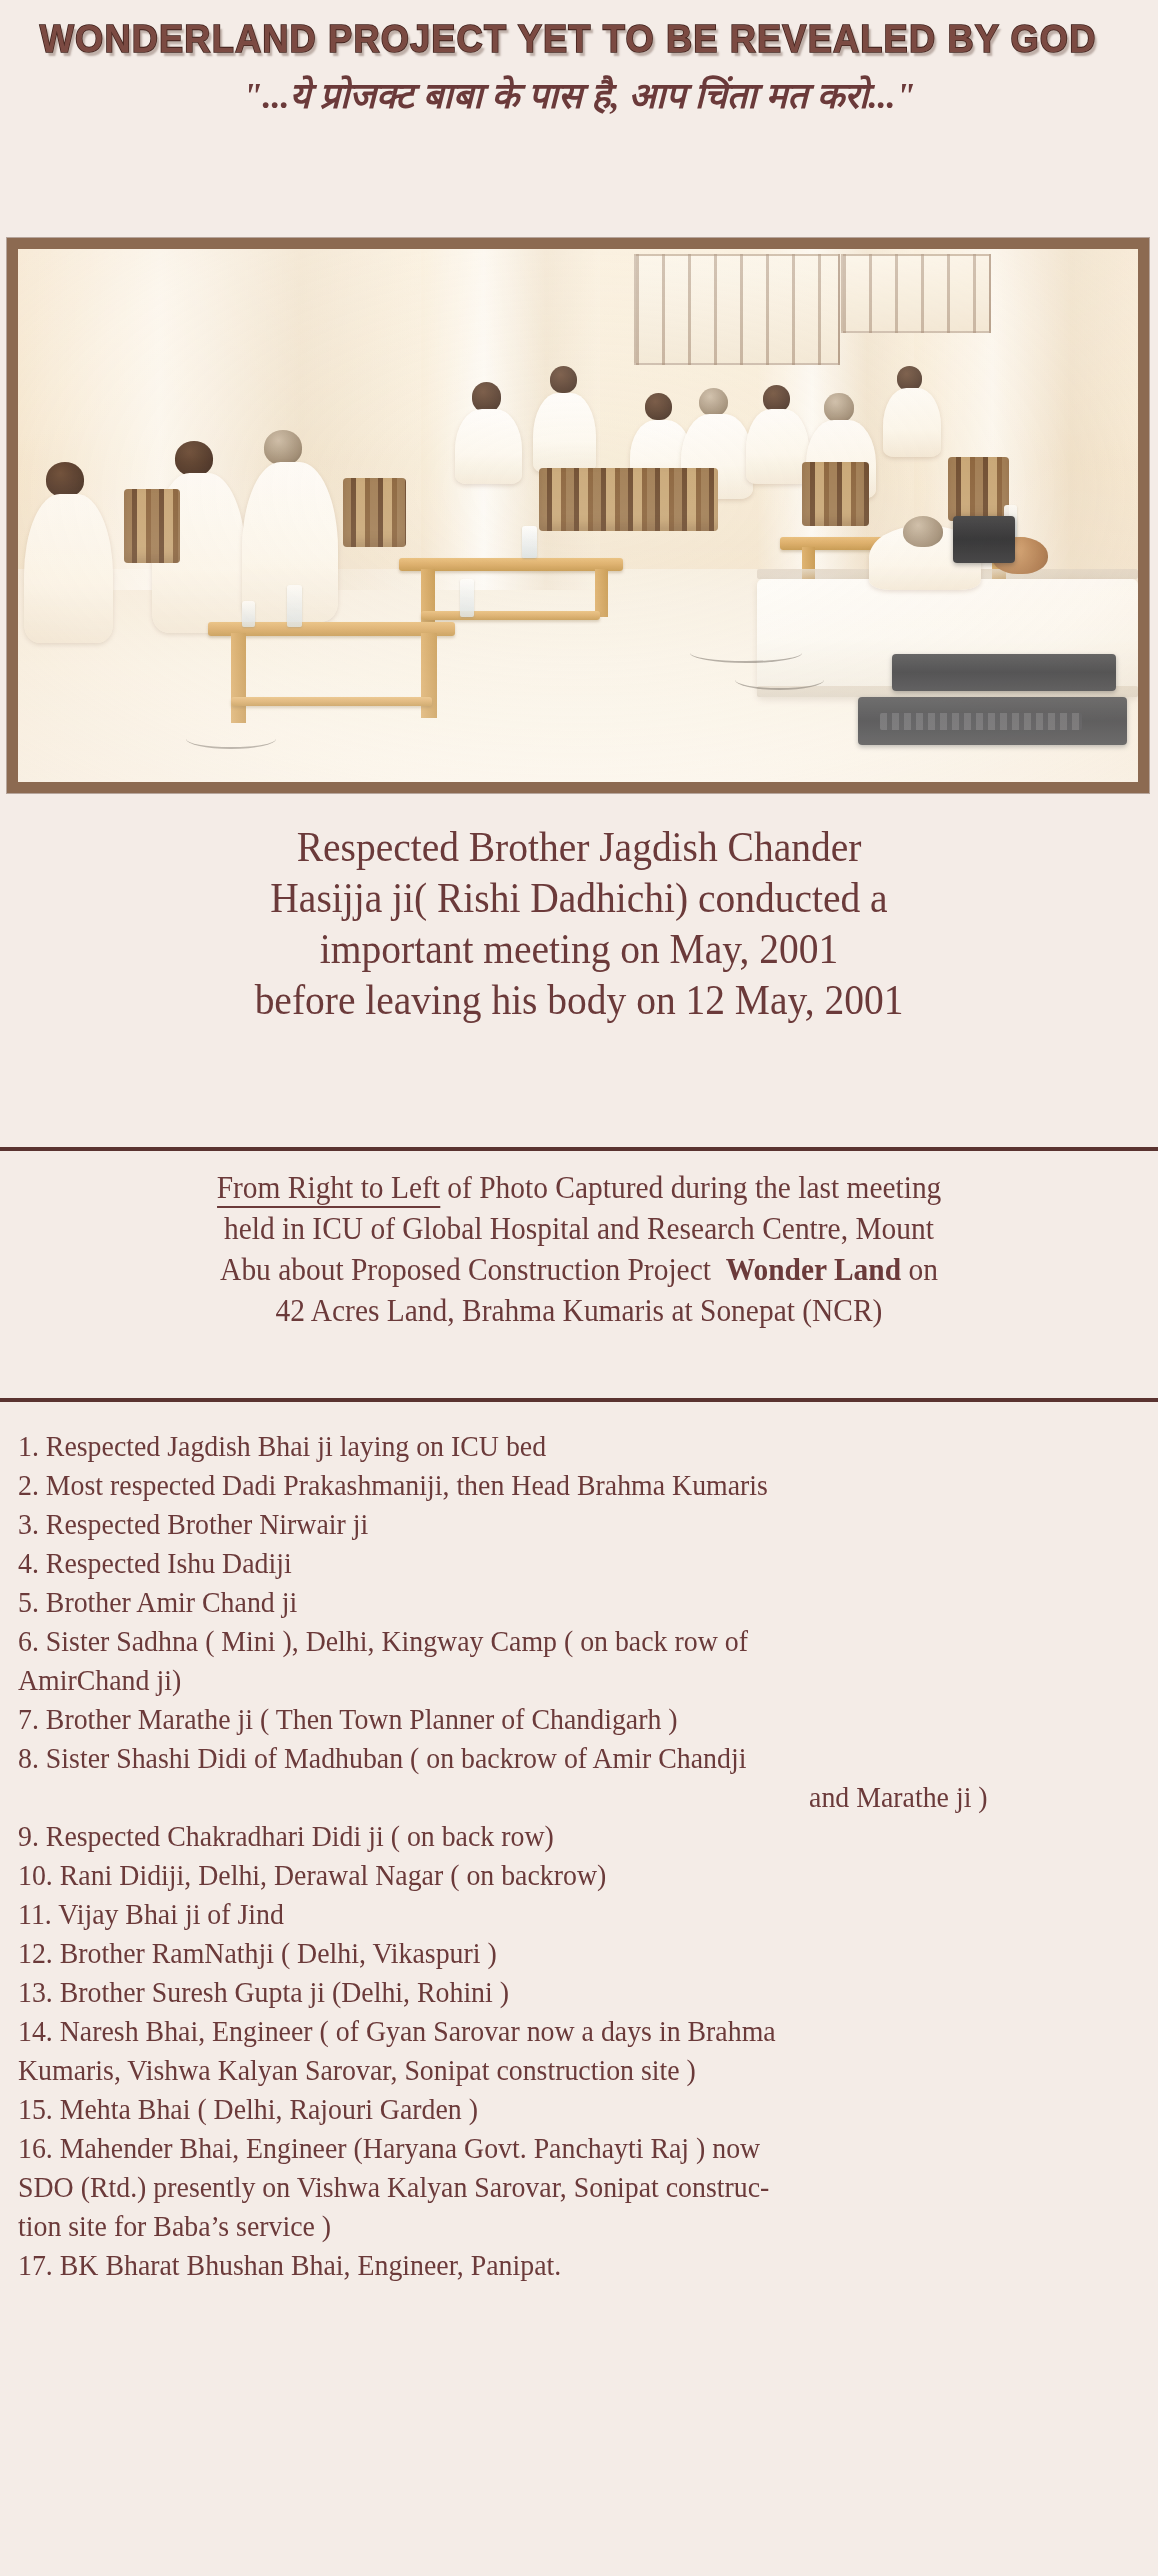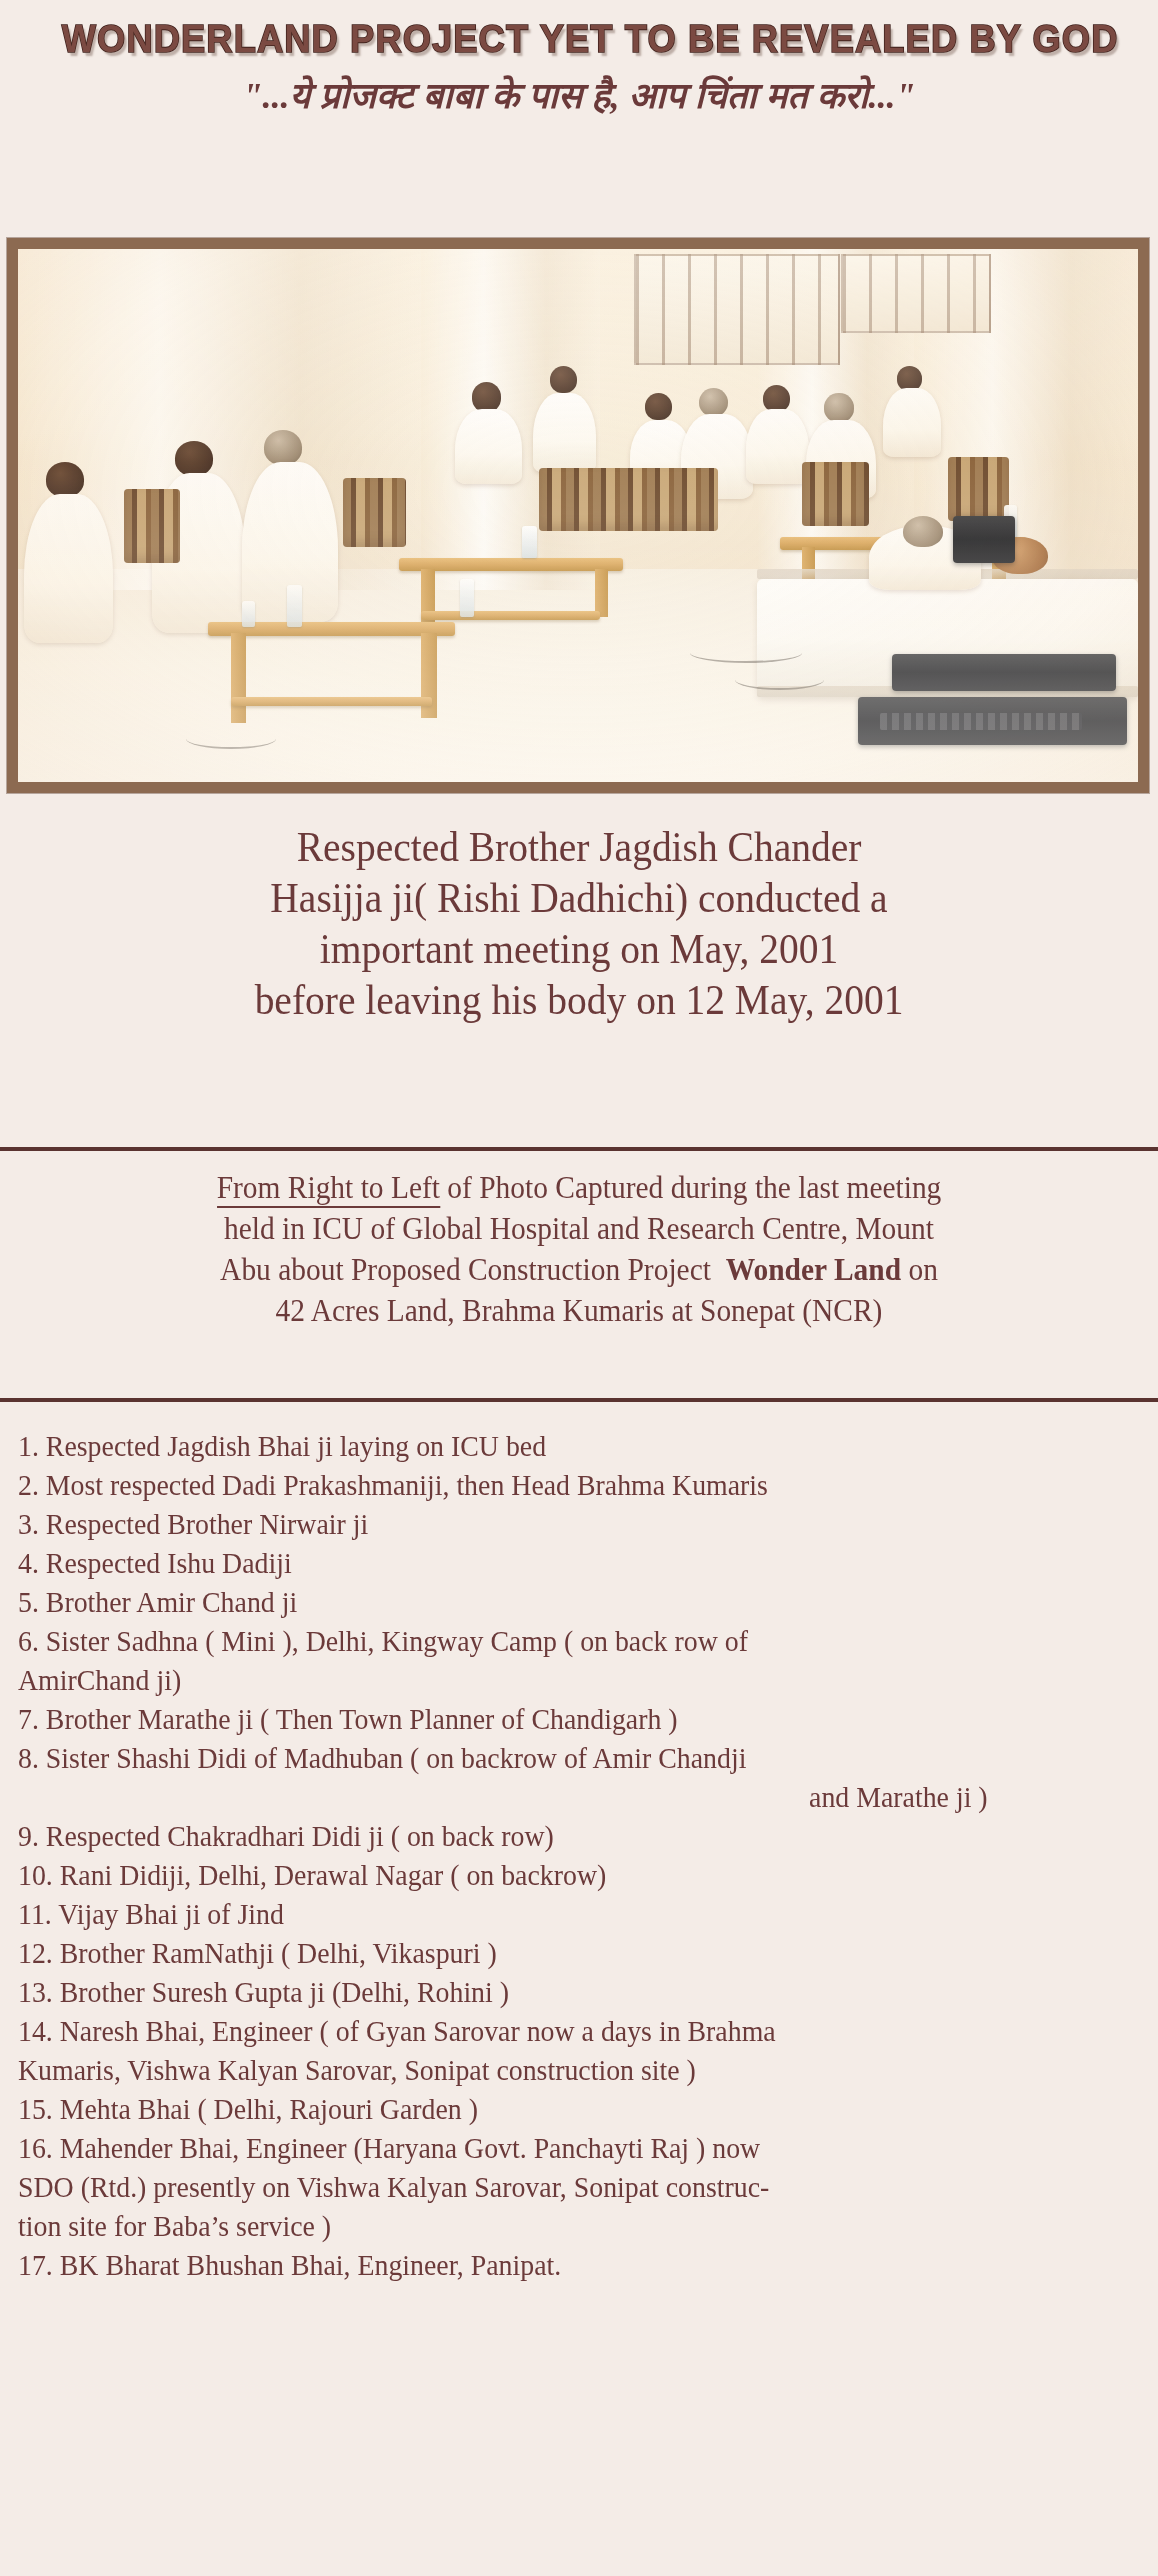--- a/index.html
+++ b/index.html
@@ -23,21 +23,21 @@
     background: #f4ece7;
     box-sizing: border-box;
   }
 
   
   .title-bar {
     position: absolute;
     top: 16px;
     left: 0;
     width: 1158px;
-    text-align: right;
+    text-align: left;
   }
   .title {
     display: inline-block;
     font-family: "Liberation Sans Narrow", "Liberation Sans", sans-serif;
     font-weight: bold;
     font-size: 39px;
     line-height: 46px;
     letter-spacing: 1.2px;
     color: #7b4a42;
     transform: scaleX(0.93);

